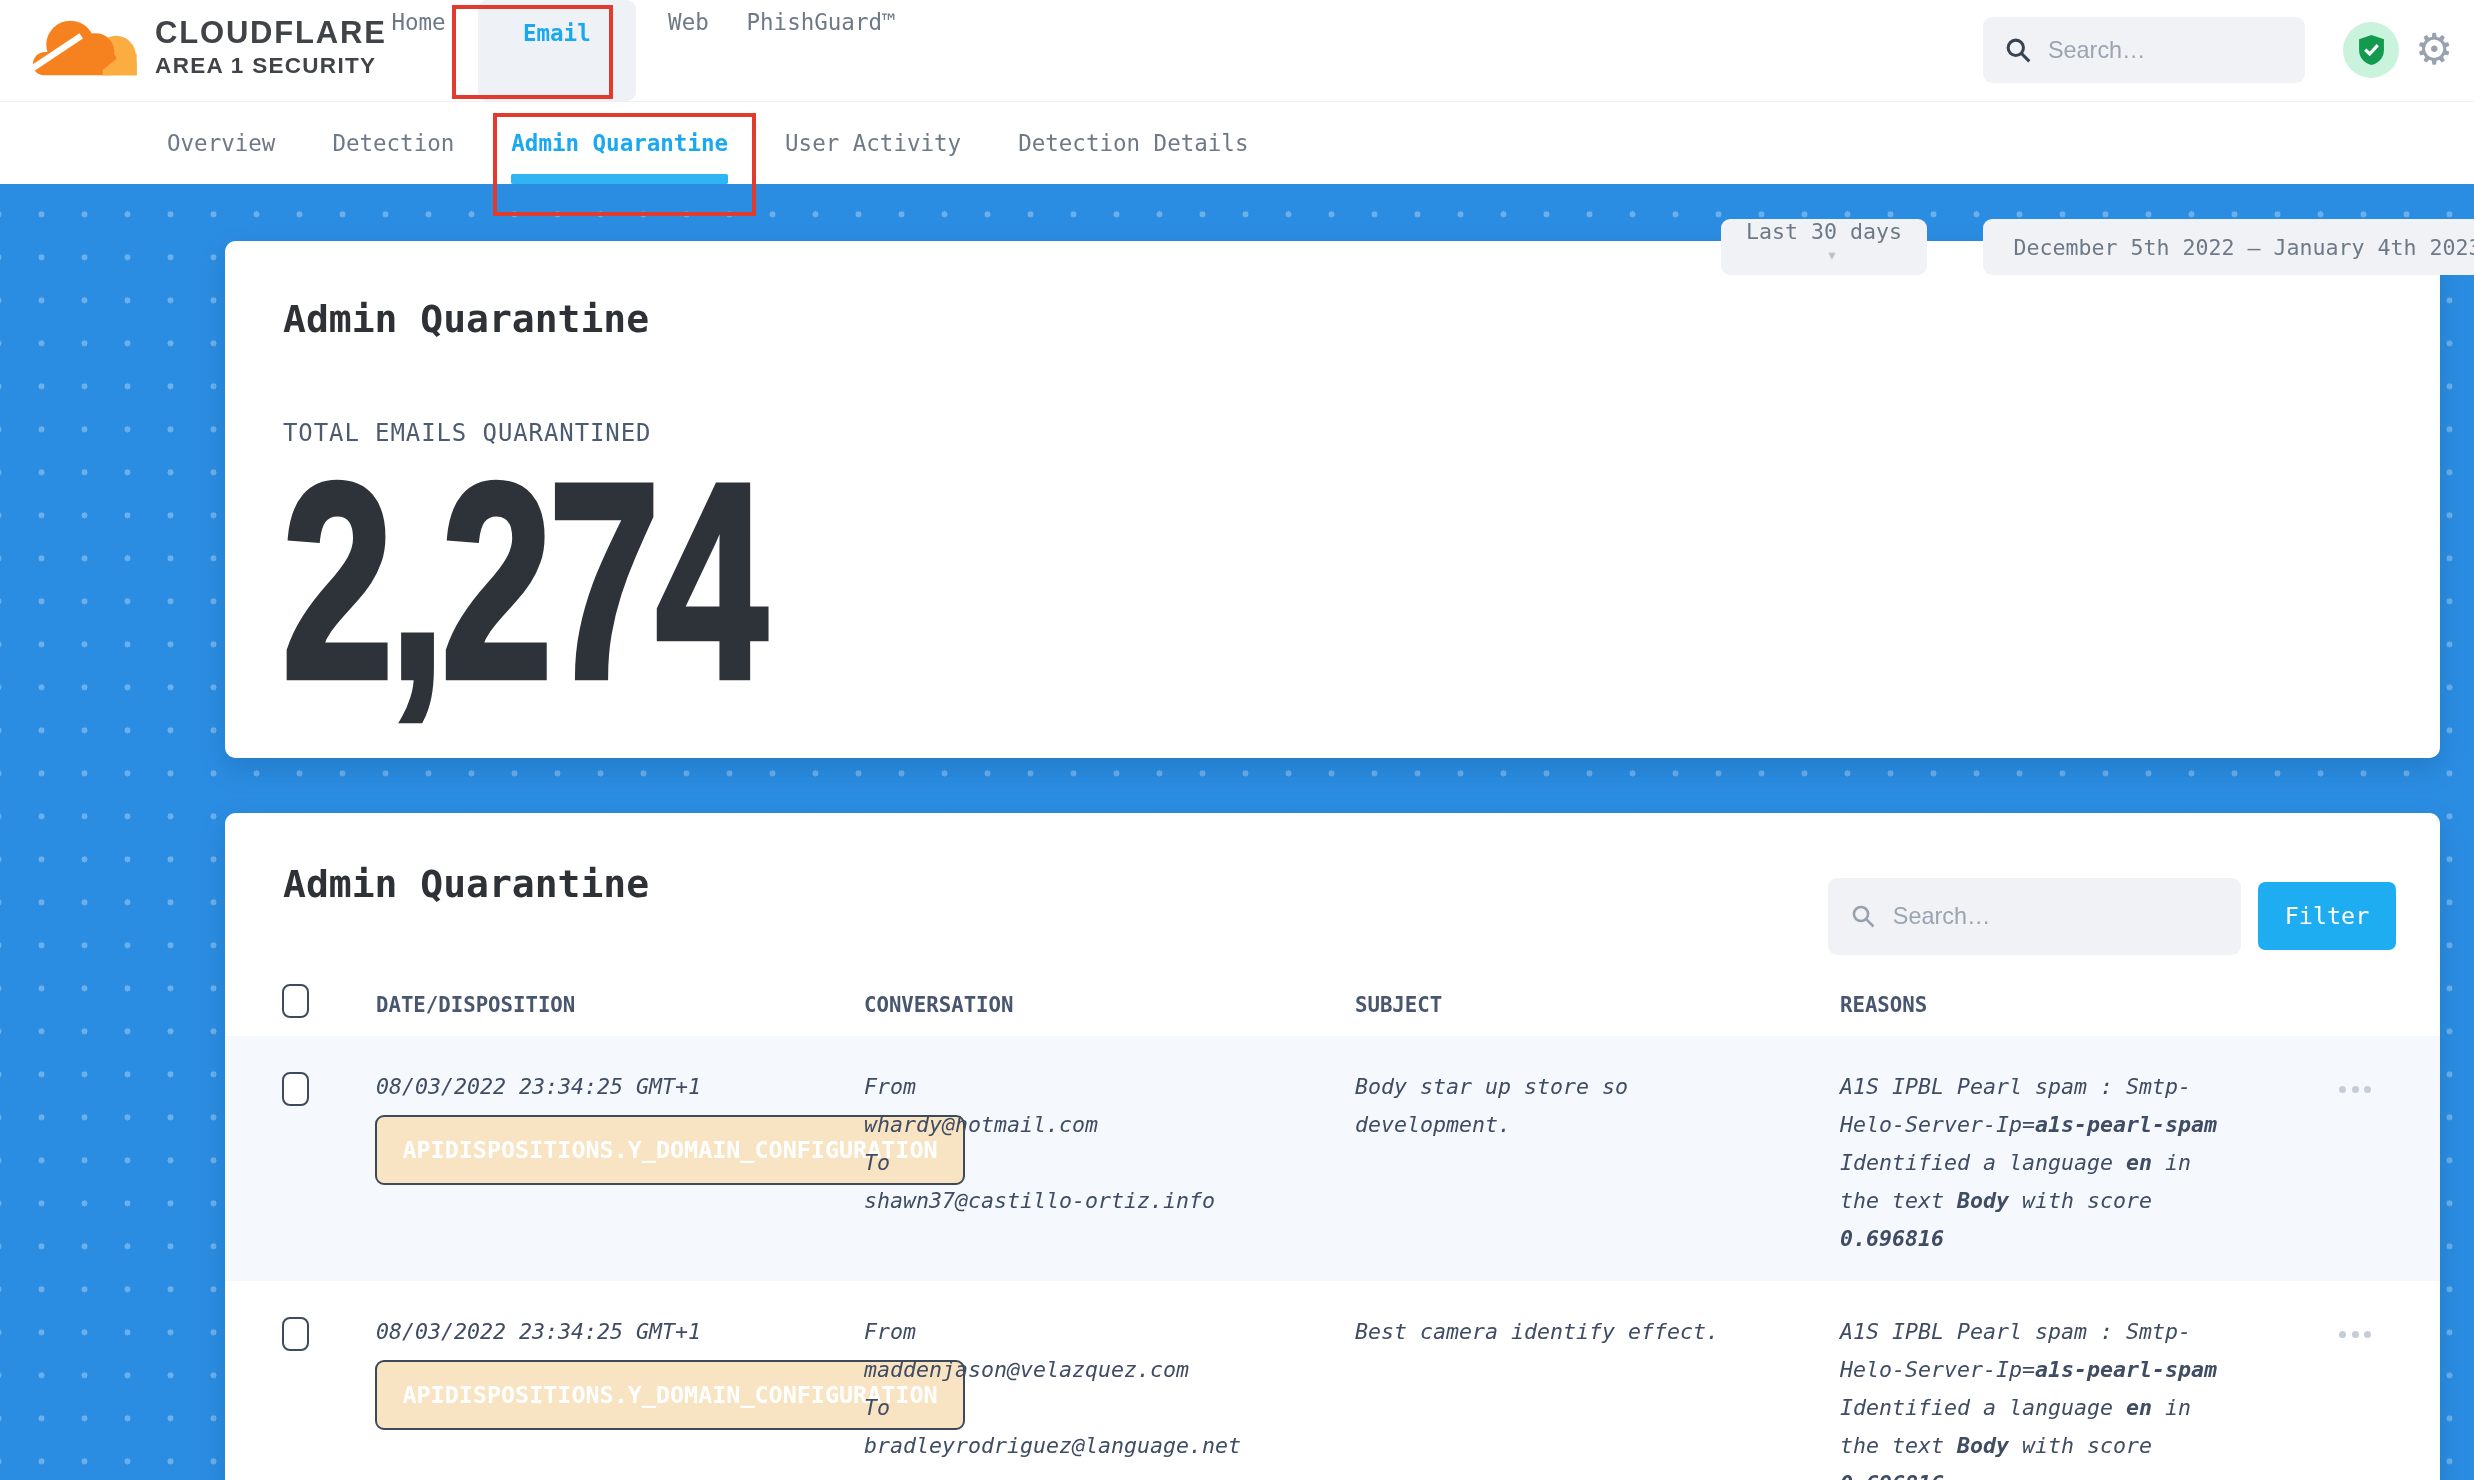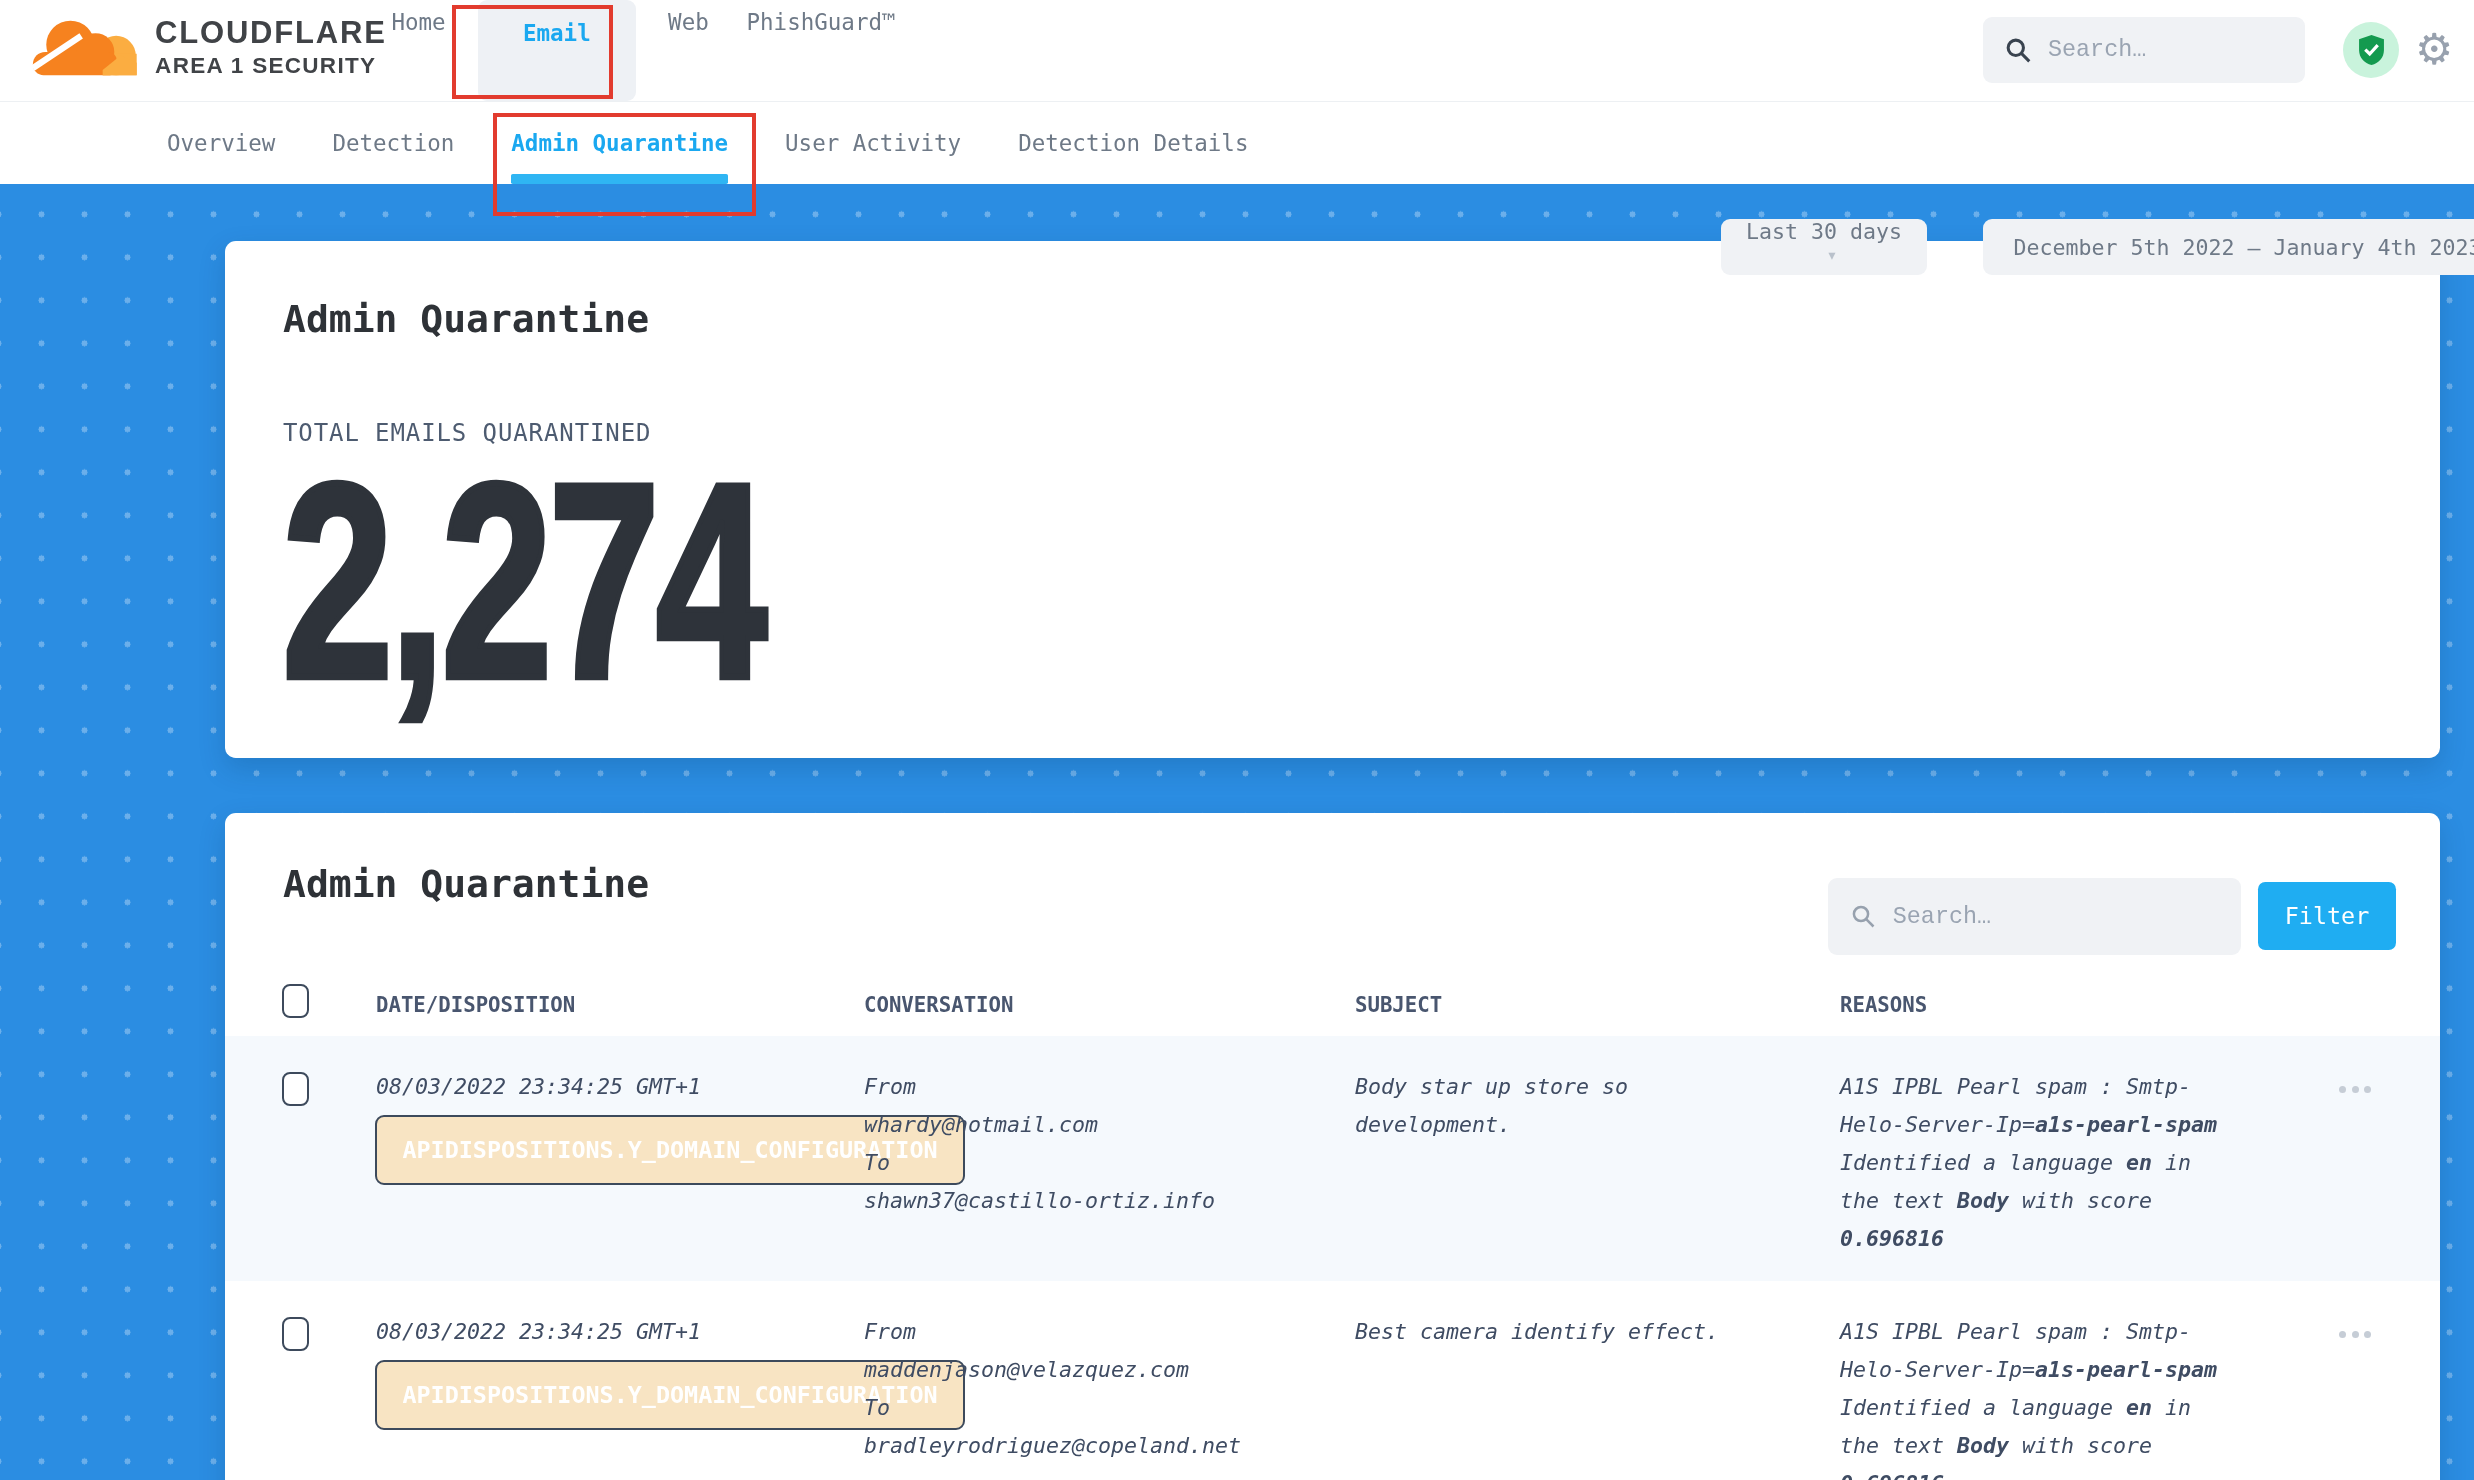--- a/index.html
+++ b/index.html
@@ -12,21 +12,21 @@
   .topnav{position:absolute;left:0;top:0;width:2475px;height:101px;background:#fff;z-index:5;}
   .logo{position:absolute;left:30.5px;top:9px;display:flex;align-items:center;}
   .logo svg{display:block;}
   .brandtext{margin-left:12.6px;font-family:"Liberation Sans",sans-serif;color:#404347;}
   .brandtext .l1{font-size:31px;font-weight:bold;letter-spacing:1.8px;line-height:36px;}
   .brandtext .l2{font-size:22.5px;font-weight:bold;letter-spacing:1.3px;line-height:29px;}
   .navitems{position:absolute;left:386px;top:0;height:101px;display:flex;gap:27px;font-size:22.5px;color:#6e7987;}
   .navitem{padding:9px 5.4px;cursor:pointer;}
   .navitem.active{background:#eef1f5;border-radius:9px;padding:20px 45px;color:#1aa8f0;font-weight:bold;}
   .topsearch{position:absolute;left:1983px;top:17px;width:322px;height:66px;background:#f0f2f5;border-radius:9px;display:flex;align-items:center;padding:0 0 0 21.6px;box-sizing:border-box;}
-  .topsearch input,.cardsearch input{border:none;background:transparent;outline:none;font-family:Liberation Mono, monospace;font-size:23.4px;color:#14532d;width:70%;margin-left:14.4px;}
+  .topsearch input,.cardsearch input{border:none;background:transparent;outline:none;font-family:Liberation Sans, sans-serif;font-size:23.4px;color:#14532d;width:70%;margin-left:14.4px;}
   .topsearch input::placeholder{color:#9aa4b2;}
   .cardsearch input::placeholder{color:#9aa4b2;}
   .shieldbadge{position:absolute;left:2343px;top:21.6px;width:56px;height:56px;border-radius:50%;background:#c9f3dc;display:flex;align-items:center;justify-content:center;}
   .gear{position:absolute;left:2415px;top:20px;font-family:"DejaVu Sans",sans-serif;font-size:43px;color:#98a1ae;line-height:59px;cursor:pointer;}
   
   .subnav{position:absolute;left:0;top:101px;width:2475px;height:82px;background:#fff;border-top:1.8px solid #edf0f3;z-index:5;}
   .subitems{position:absolute;left:167px;top:0;height:82px;display:flex;align-items:center;gap:57px;font-size:22.5px;color:#6e7987;}
   .subitem{position:relative;height:82px;display:flex;align-items:center;cursor:pointer;}
   .subitem.active{color:#1aa8f0;font-weight:bold;}
   .subitem.active .bar{position:absolute;left:0;right:0;bottom:0;height:10px;background:#2fb5f3;border-radius:1.8px;}
@@ -178,21 +178,21 @@
           <i></i>
         </div>
     </div>
 
     <div class="row" style="top:468px;">
       <span class="checkbox" style="left:57px;top:36px;"></span>
       <div class="cell" style="left:151px;top:32px;">08/03/2022 23:34:25 GMT+1</div>
       <div class="badge">
           <span>APIDISPOSITIONS.Y_DOMAIN_CONFIGURATION</span>
         </div>
-      <div class="cell" style="left:639px;top:32px;width:413px;"><div>From</div><div>maddenjason@velazquez.com</div><div>To</div><div>bradleyrodriguez@copeland.net</div></div>
+      <div class="cell" style="left:639px;top:32px;width:413px;"><div>From</div><div>maddenjason@velazquez.com</div><div>To</div><div>bradleyrodriguez@language.net</div></div>
       <div class="cell" style="left:1130px;top:32px;width:409px;">Best camera identify effect.</div>
       <div class="cell" style="left:1615px;top:32px;width:395px;"><span>A1S IPBL Pearl spam : Smtp-Helo-Server-Ip=</span><span class="b">a1s-pearl-spam</span><span> Identified a language </span><span class="b">en</span><span> in the text </span><span class="b">Body</span><span> with score </span><span class="b">0.696816</span></div>
       <div class="dots3">
           <i></i>
           <i></i>
           <i></i>
         </div>
     </div>
   </div>
 </div>

